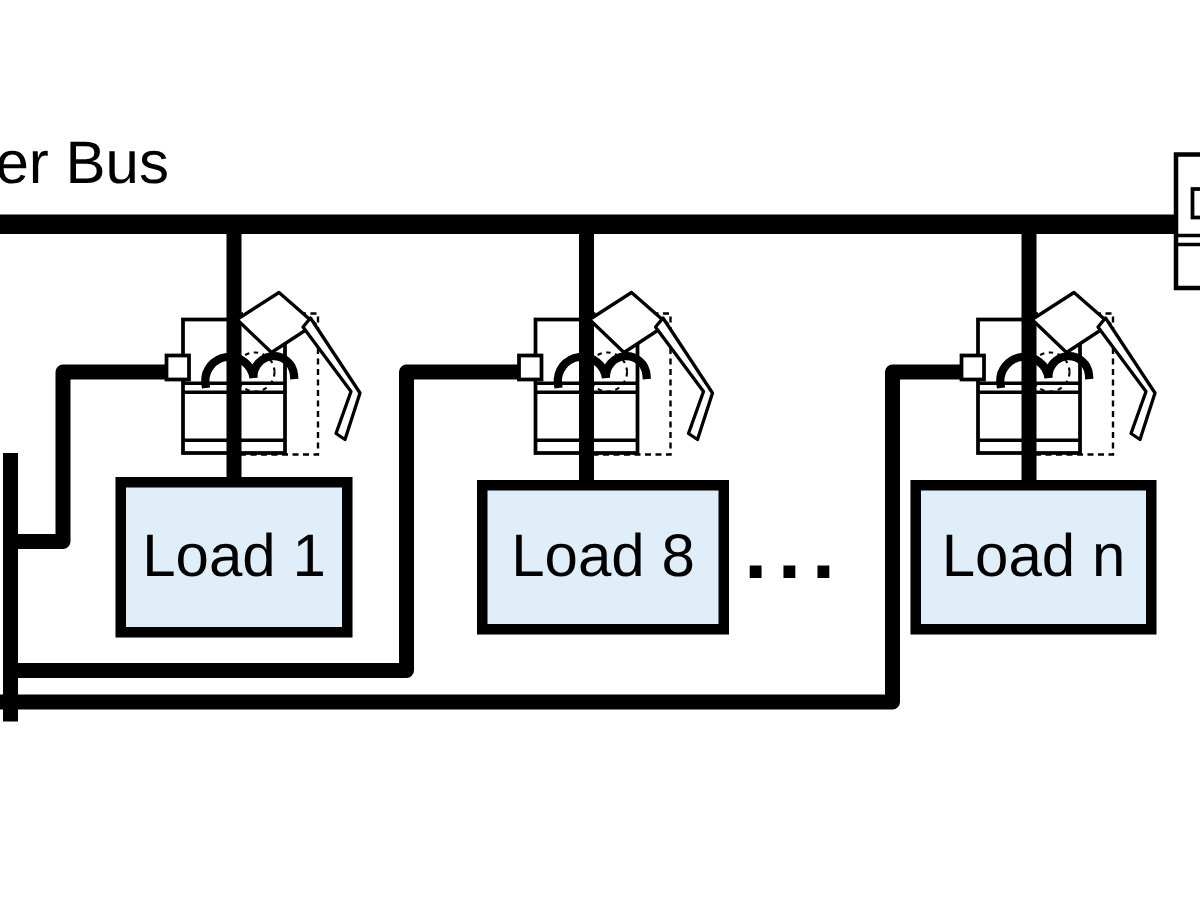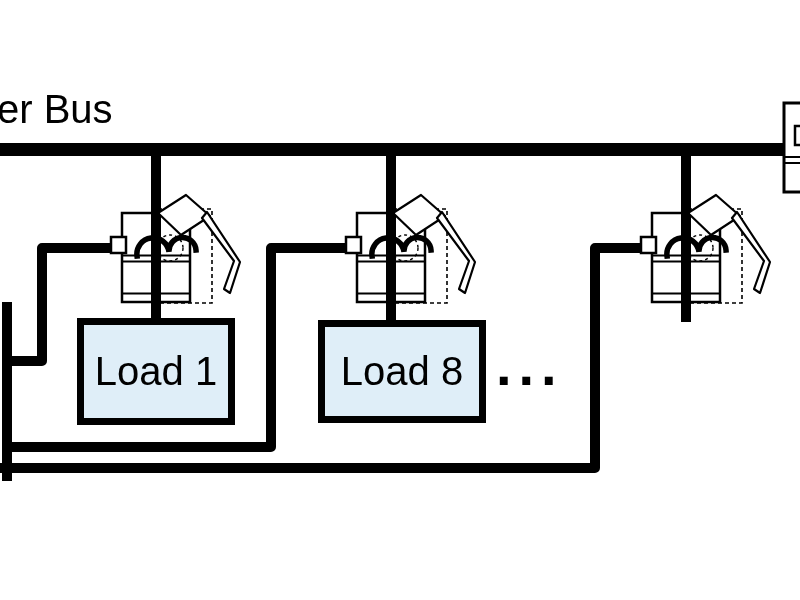--- a/index.html
+++ b/index.html
@@ -80,16 +80,19 @@
   </svg>
 
   <div class="bus-label">er Bus</div>
 
   <div class="load load-1">
     <span>Load 1</span>
   </div>
   <div class="load load-2">
     <span>Load 8</span>
   </div>
+  <div class="load load-n">
+    <span>Load n</span>
+  </div>
 
   <div class="ellipsis">...</div>
 
 </div>
 
 </body></html>

